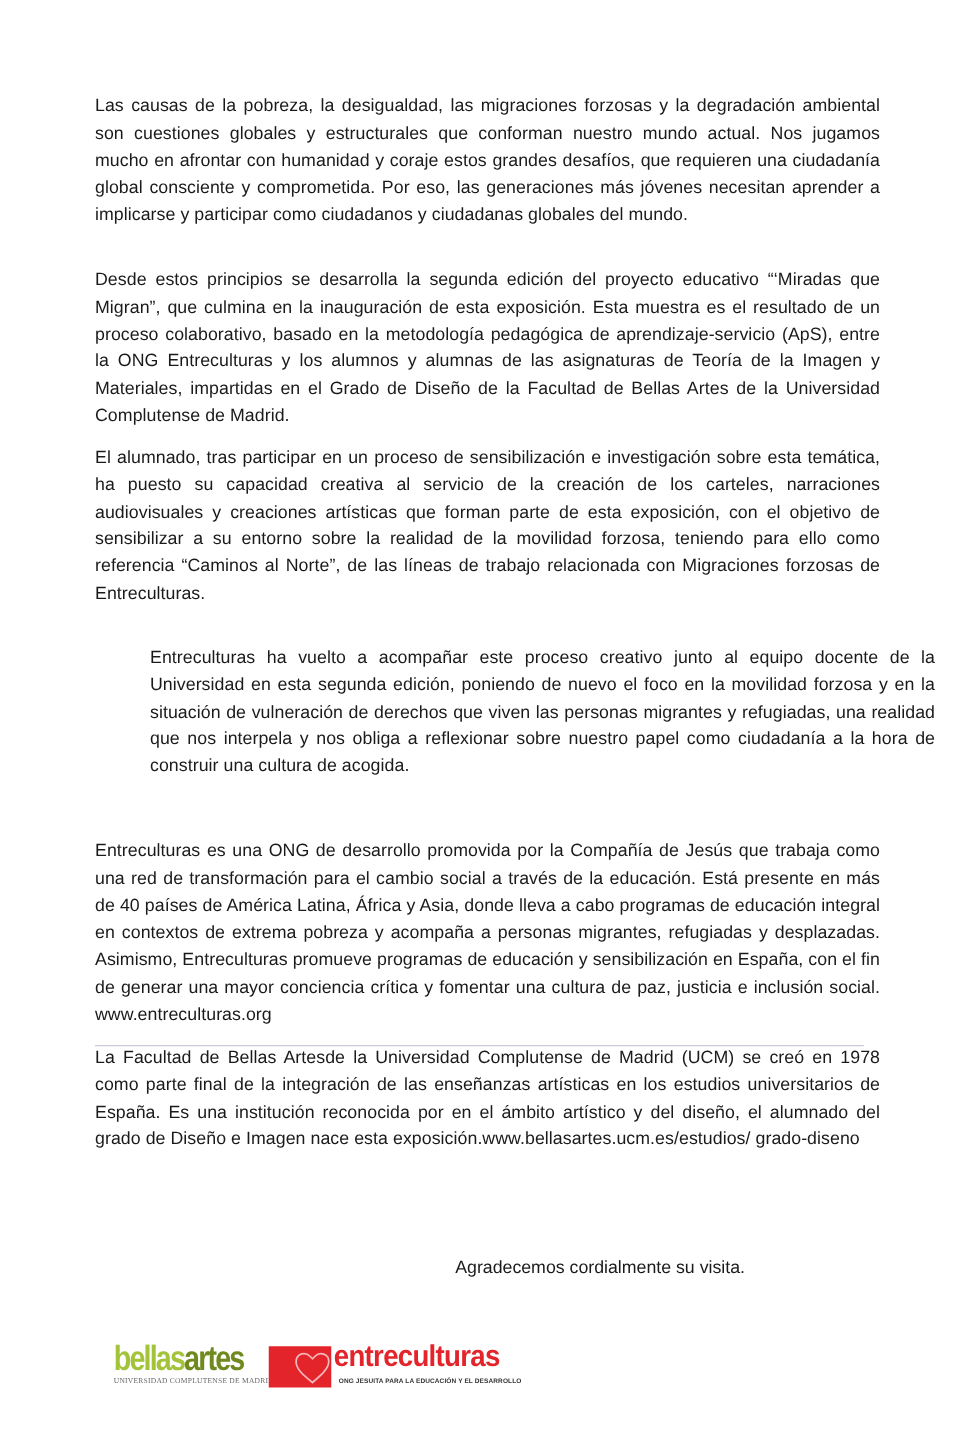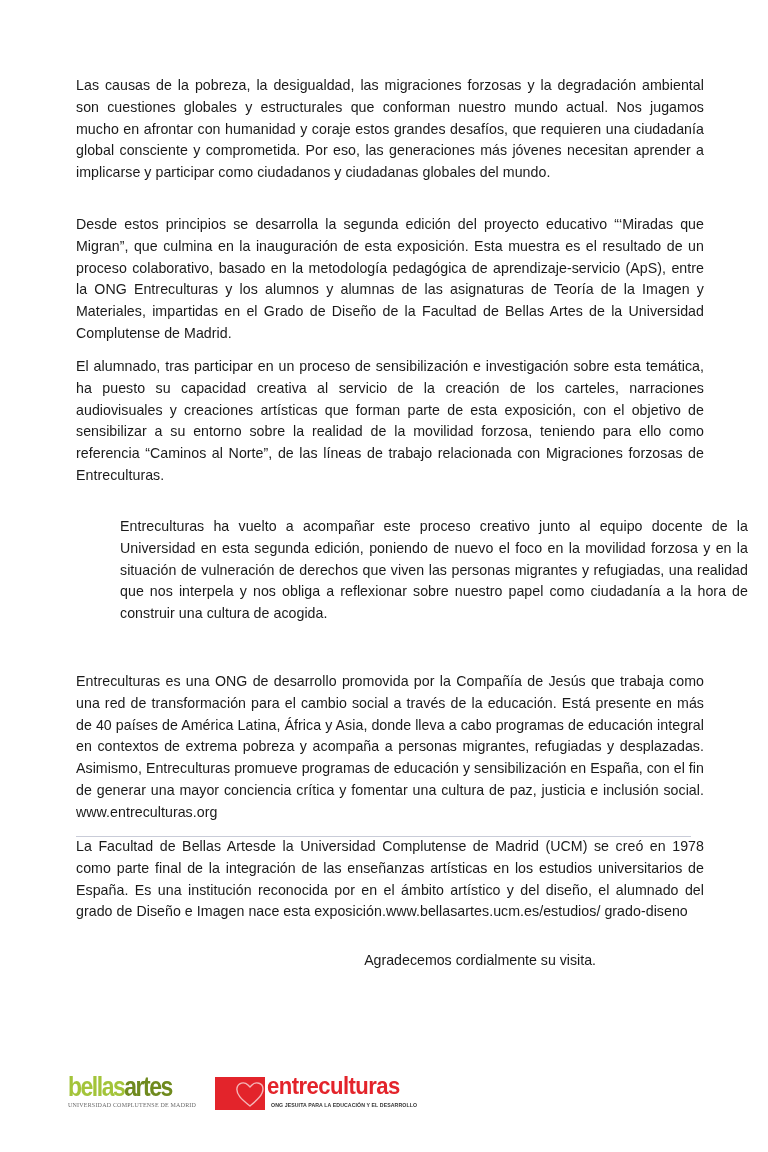--- a/index.html
+++ b/index.html
@@ -45,31 +45,31 @@
     position: absolute;
     left: 76px;
     top: 836px;
     width: 615px;
     height: 0;
     border-top: 1.5px solid #c9ccd8;
   }
 
   .thanks {
     position: absolute;
-    top: 950px;
+    top: 1004px;
     right: 73px;
     font-size: 14.2px;
     line-height: 21.8px;
     text-align: right;
   }
 
   
   .logo-bellas {
     position: absolute;
-    left: 68px;
+    left: 91px;
     top: 1074px;
     width: 118px;
     height: 40px;
   }
   .logo-bellas .word {
     font-family: "Liberation Sans", sans-serif;
     font-weight: bold;
     font-size: 28px;
     line-height: 26px;
     letter-spacing: -1.8px;

